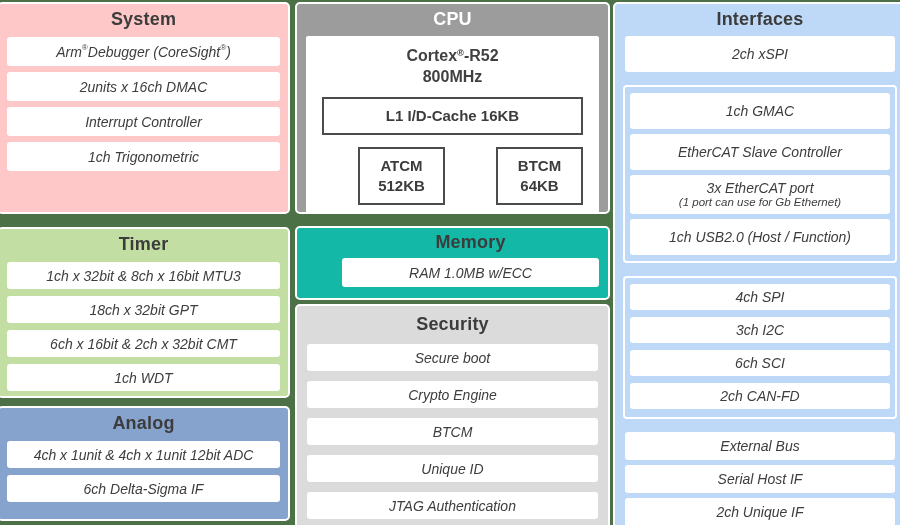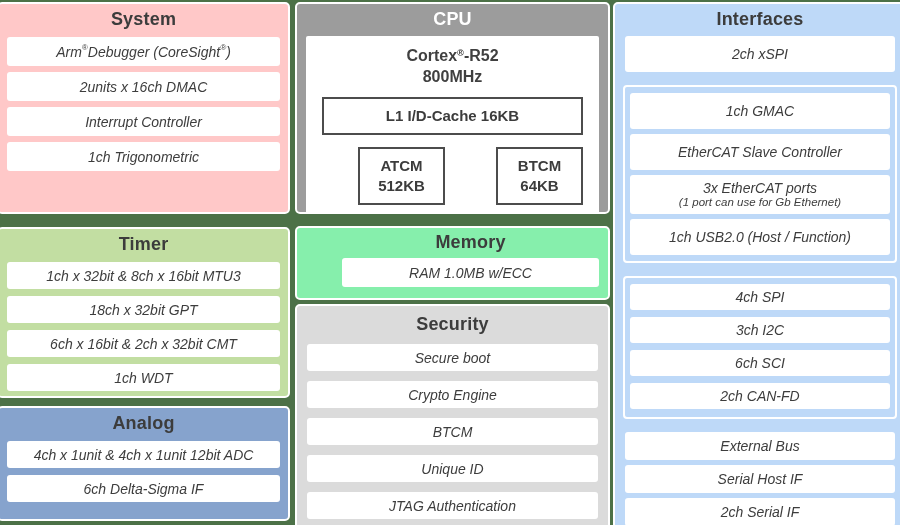--- a/index.html
+++ b/index.html
@@ -44,21 +44,21 @@
     margin:9px 2px 0; height:34px; border:2px solid #4C4C4C;
     display:flex; align-items:center; justify-content:center;
     font-weight:700; font-size:15px; color:#3C3C3C;
   }
   .tcm-row{display:flex; gap:15px; margin:12px 2px 0;}
   .tcm-box{
     flex:1; height:54px; border:2px solid #4C4C4C;
     display:flex; flex-direction:column; align-items:center; justify-content:center;
     font-weight:700; font-size:15px; line-height:1.3; color:#3C3C3C;margin-left:36px;
   }
-  .memory  {left:295px; top:226px; width:315px; height:74px;  background:#86efac;padding-left:36px;}
+  .memory  {left:295px; top:226px; width:315px; height:74px;  background:#14b8a6;padding-left:36px;}
   .memory .title{padding:4px 0 5px;}
   .memory .item{margin:0 9px;}
   .security{left:295px; top:304px; width:315px; height:230px; background:#DBDBDB;}
   .security .title{padding:8px 0 9px;}
   .security .item{height:27px; margin:0 10px 10px;}
 
   
   .interfaces{left:613px; top:2px; width:294px; height:530px; background:#BED9F8;}
   .interfaces .title{padding:5px 0 6px;}
   .interfaces .item{height:36px; margin:0 10px;}
@@ -136,33 +136,33 @@
   </section>
 
   <section class="block interfaces">
     <div class="title">Interfaces</div>
     <div class="item">2ch xSPI</div>
 
     <div class="if-group">
       <div class="item">1ch GMAC</div>
       <div class="item">EtherCAT Slave Controller</div>
       <div class="item two-line">
-        <div>3x EtherCAT ports</div>
+        <div>3x EtherCAT port</div>
         <div class="sub">(1 port can use for Gb Ethernet)</div>
       </div>
       <div class="item">1ch USB2.0 (Host / Function)</div>
     </div>
 
     <div class="if-group serial">
       <div class="item">4ch SPI</div>
       <div class="item">3ch I2C</div>
       <div class="item">6ch SCI</div>
       <div class="item">2ch CAN-FD</div>
     </div>
 
     <div class="if-loose">
       <div class="item">External Bus</div>
       <div class="item">Serial Host IF</div>
-      <div class="item">2ch Serial IF</div>
+      <div class="item">2ch Unique IF</div>
     </div>
   </section>
 
 </div>
 
 </body></html>

